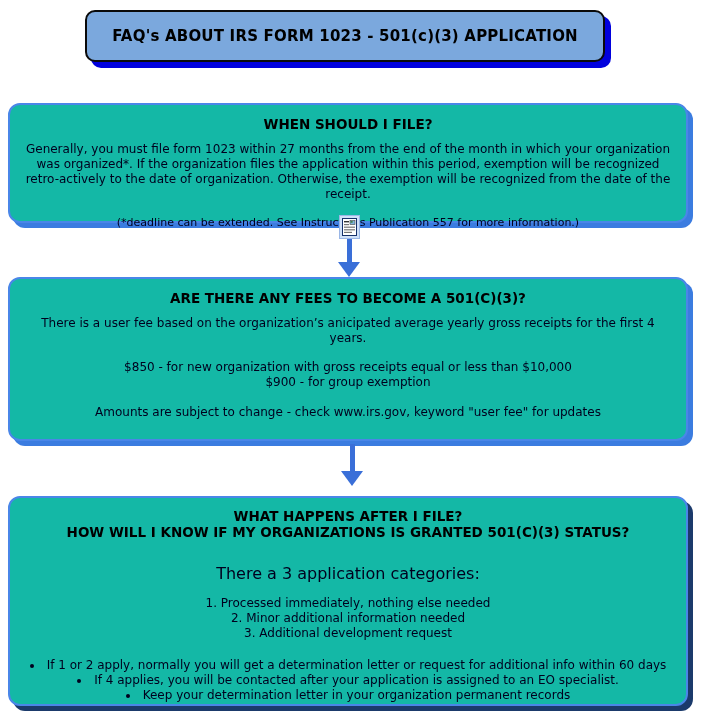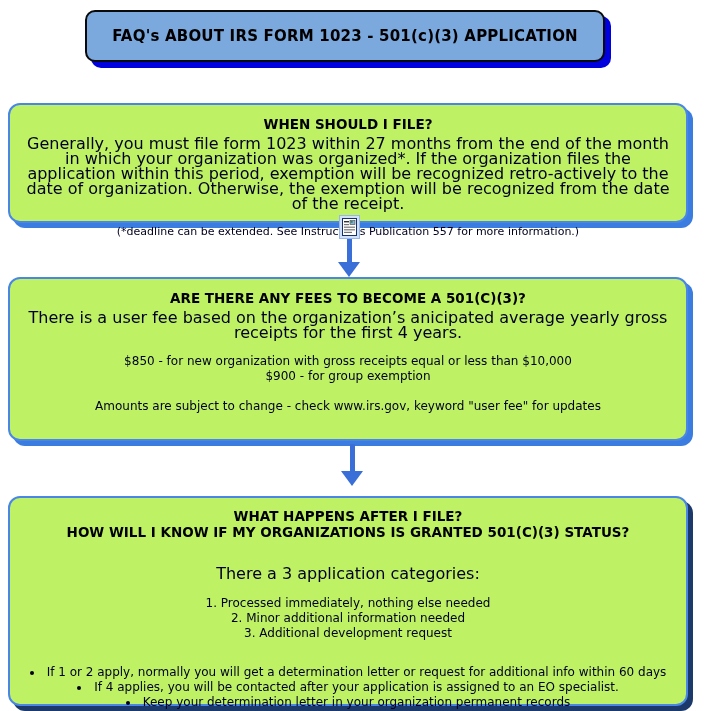--- a/index.html
+++ b/index.html
@@ -10,42 +10,42 @@
     position:absolute; left:85px; top:10px; width:520px; height:52px;
     background:#7ba8dd; border:2px solid #0a0a0a; border-radius:10px;
     box-shadow:6px 6px 0 #0101dd;
     display:flex; align-items:center; justify-content:center;
     font-weight:bold; font-size:15px; color:#000000; letter-spacing:0.2px;
     text-align:right;
   }
 
   .fbox {
     position:absolute; left:8px; width:680px;
-    background:#bef264; border:2px solid #4a86e8; border-radius:12px;
+    background:#14b8a6; border:2px solid #4a86e8; border-radius:12px;
     box-shadow:5px 5px 0 #3b7ce0;
     text-align:center;
   }
   .fbox.dark-shadow { box-shadow:5px 5px 0 #1b3a6b; }
 
   #box1 { top:103px; height:120px; padding:11px 12px 0 12px; }
   #box2 { top:277px; height:164px; padding:11px 14px 0 14px; }
   #box3 { top:496px; height:210px; padding:10px 10px 0 10px; }
 
   .box-heading { font-weight:bold; font-size:13.5px; color:#000000; line-height:16px; }
-  .box-body  { font-size:16px; line-height:15px; margin-top:4px; }
+  .box-body  { font-size:12px; line-height:15px; margin-top:10px; }
   .box-note  { font-size:11px; margin-top:14px; }
   .fee-line  { font-size:12px; line-height:15px; }
   .fees { margin-top:14px; }
   .amounts-note { font-size:12px; margin-top:15px; }
   .subheading { font-size:16px; margin-top:24px; }
 
   ol.num-list { list-style-position:inside; margin-top:13px; font-size:12px; line-height:15px; }
   ol.num-list li { text-align:center; }
   ol.num-list li::marker { font-size:12px; }
-  ul.bullet-list { list-style:disc inside; margin-top:24px; font-size:12px; line-height:15px; }
+  ul.bullet-list { list-style:disc inside; margin-top:17px; font-size:12px; line-height:15px; }
   ul.bullet-list li { text-align:center; }
 
   .flow-arrow { position:absolute; display:flex; flex-direction:column; align-items:center; }
   .flow-arrow .shaft { width:5px; background:#3a6fd8; }
   .flow-arrow .head  { width:0; height:0; border-left:11px solid transparent;
                        border-right:11px solid transparent; border-top:15px solid #3a6fd8; }
   #arrow1 { left:338px; top:238px; width:22px; }
   #arrow1 .shaft { height:24px; }
   #arrow2 { left:341px; top:444px; width:22px; }
   #arrow2 .shaft { height:27px; }

